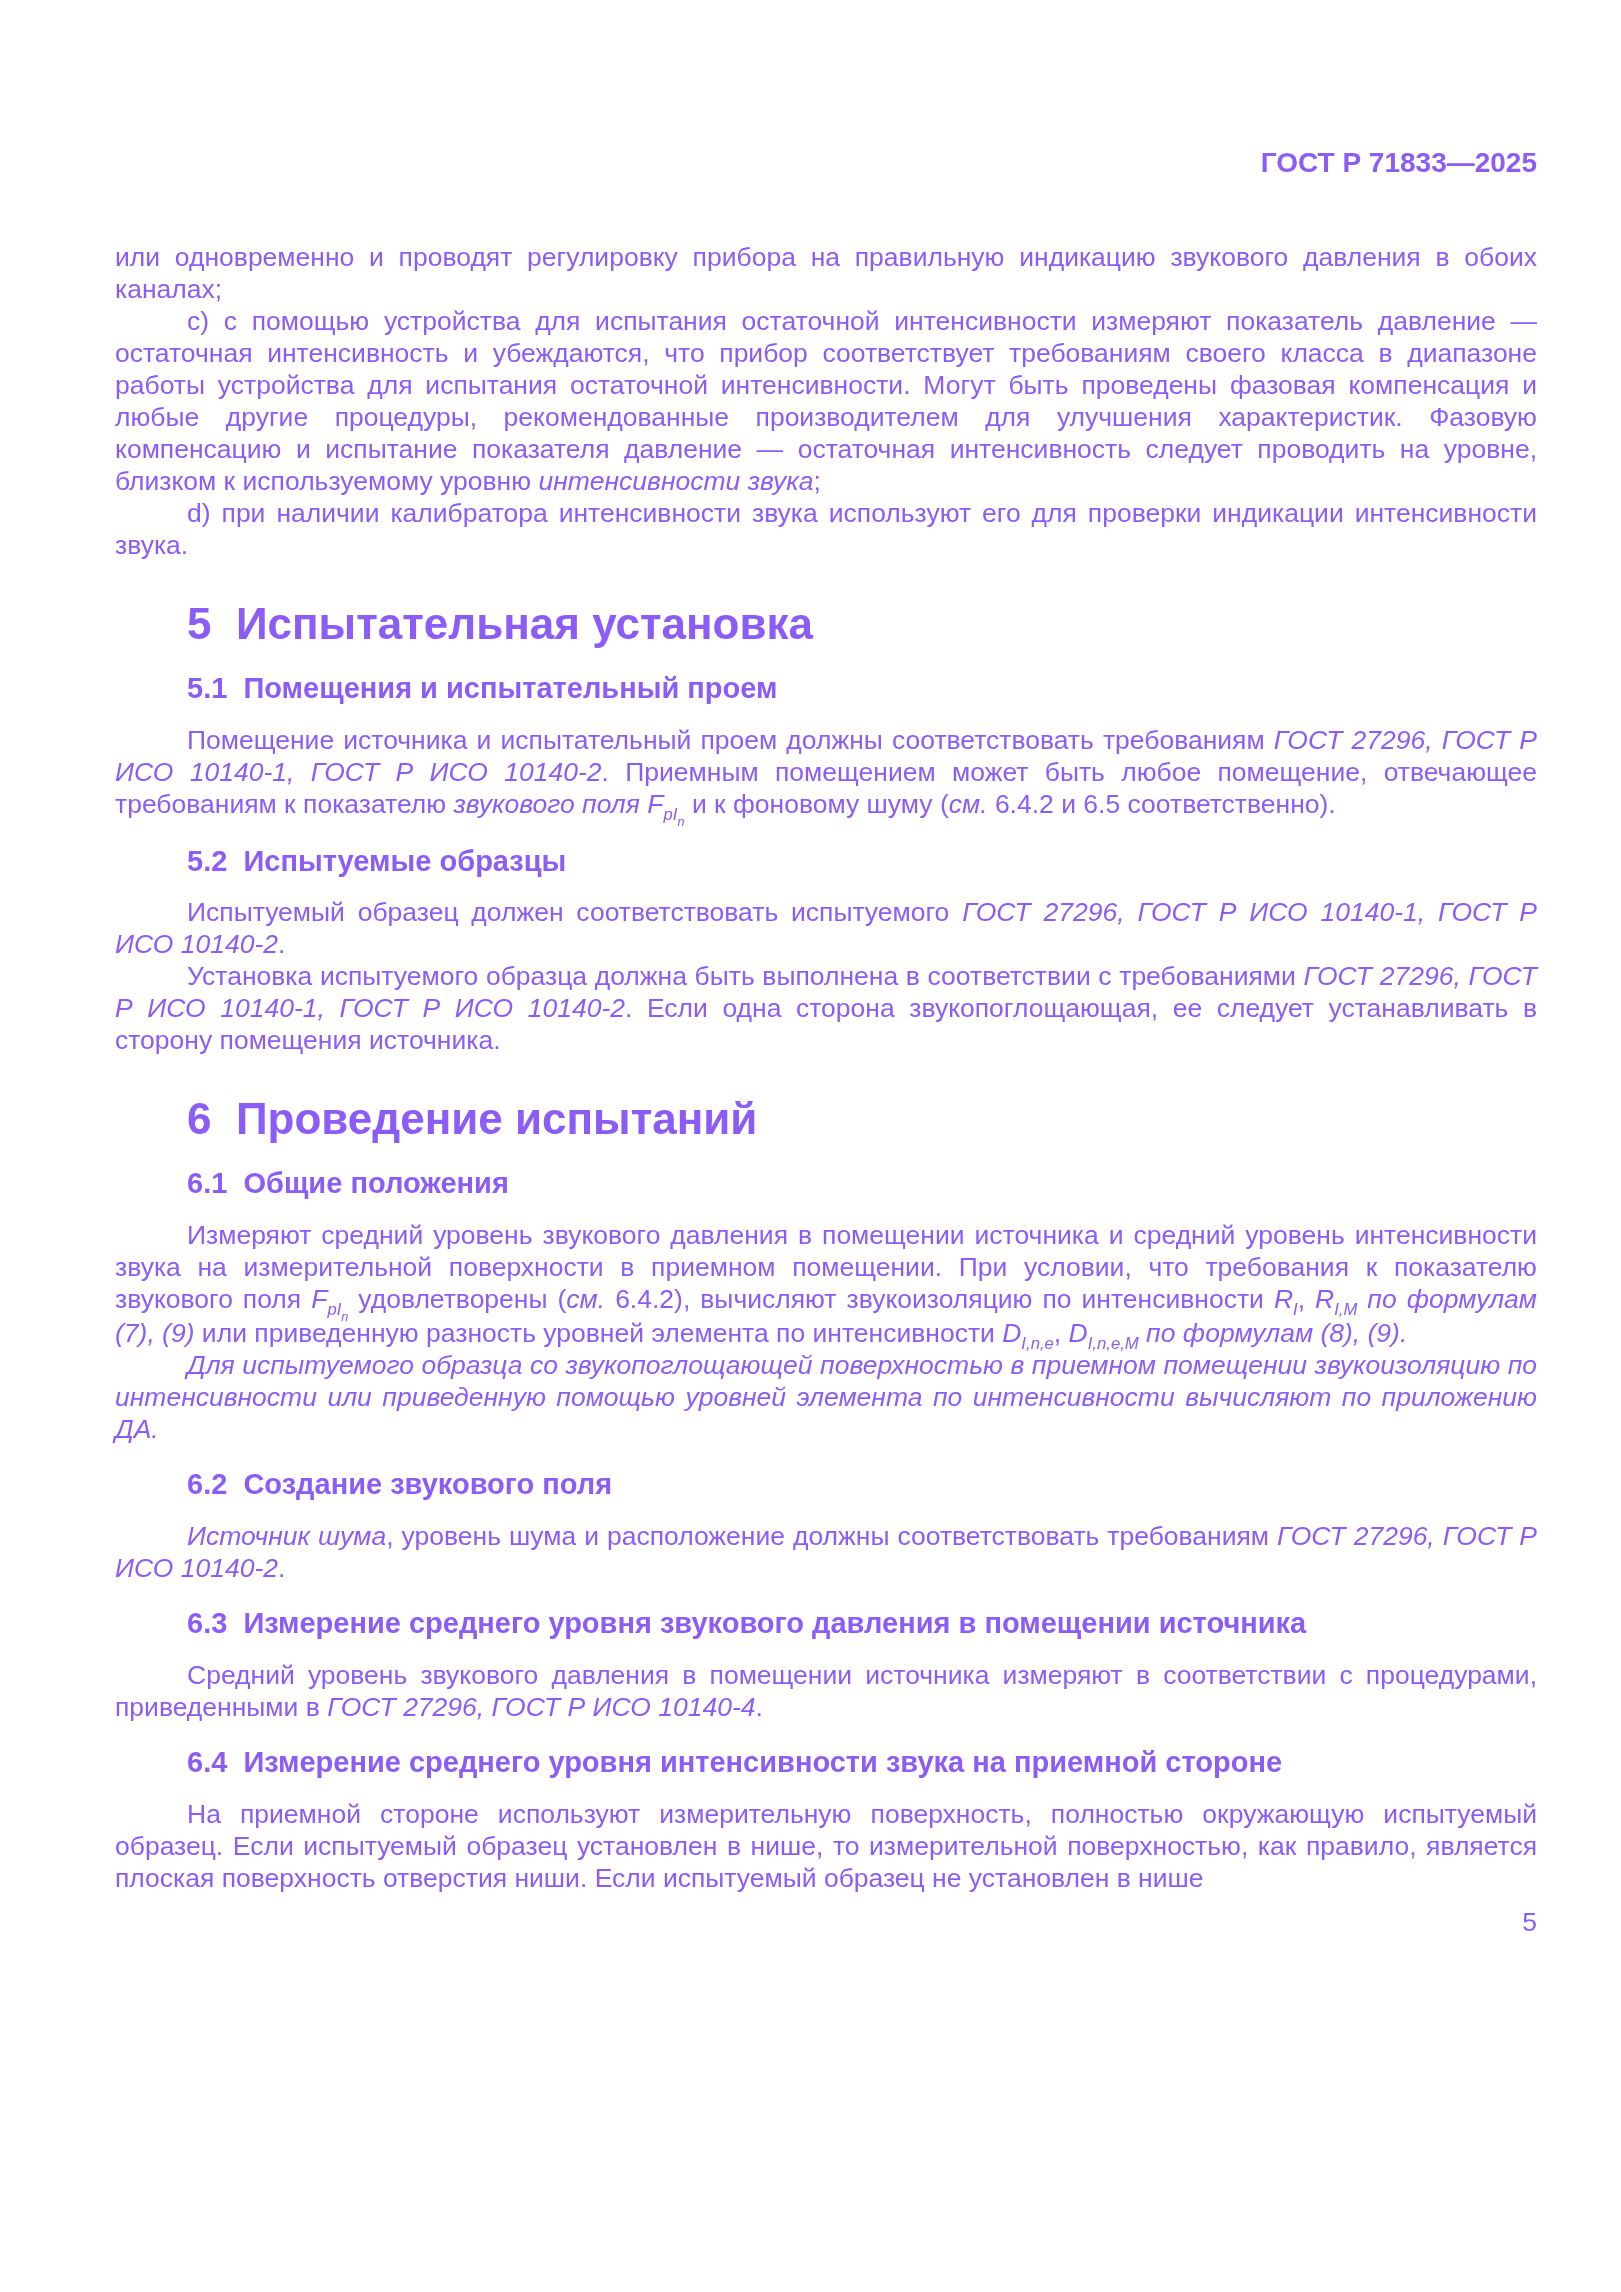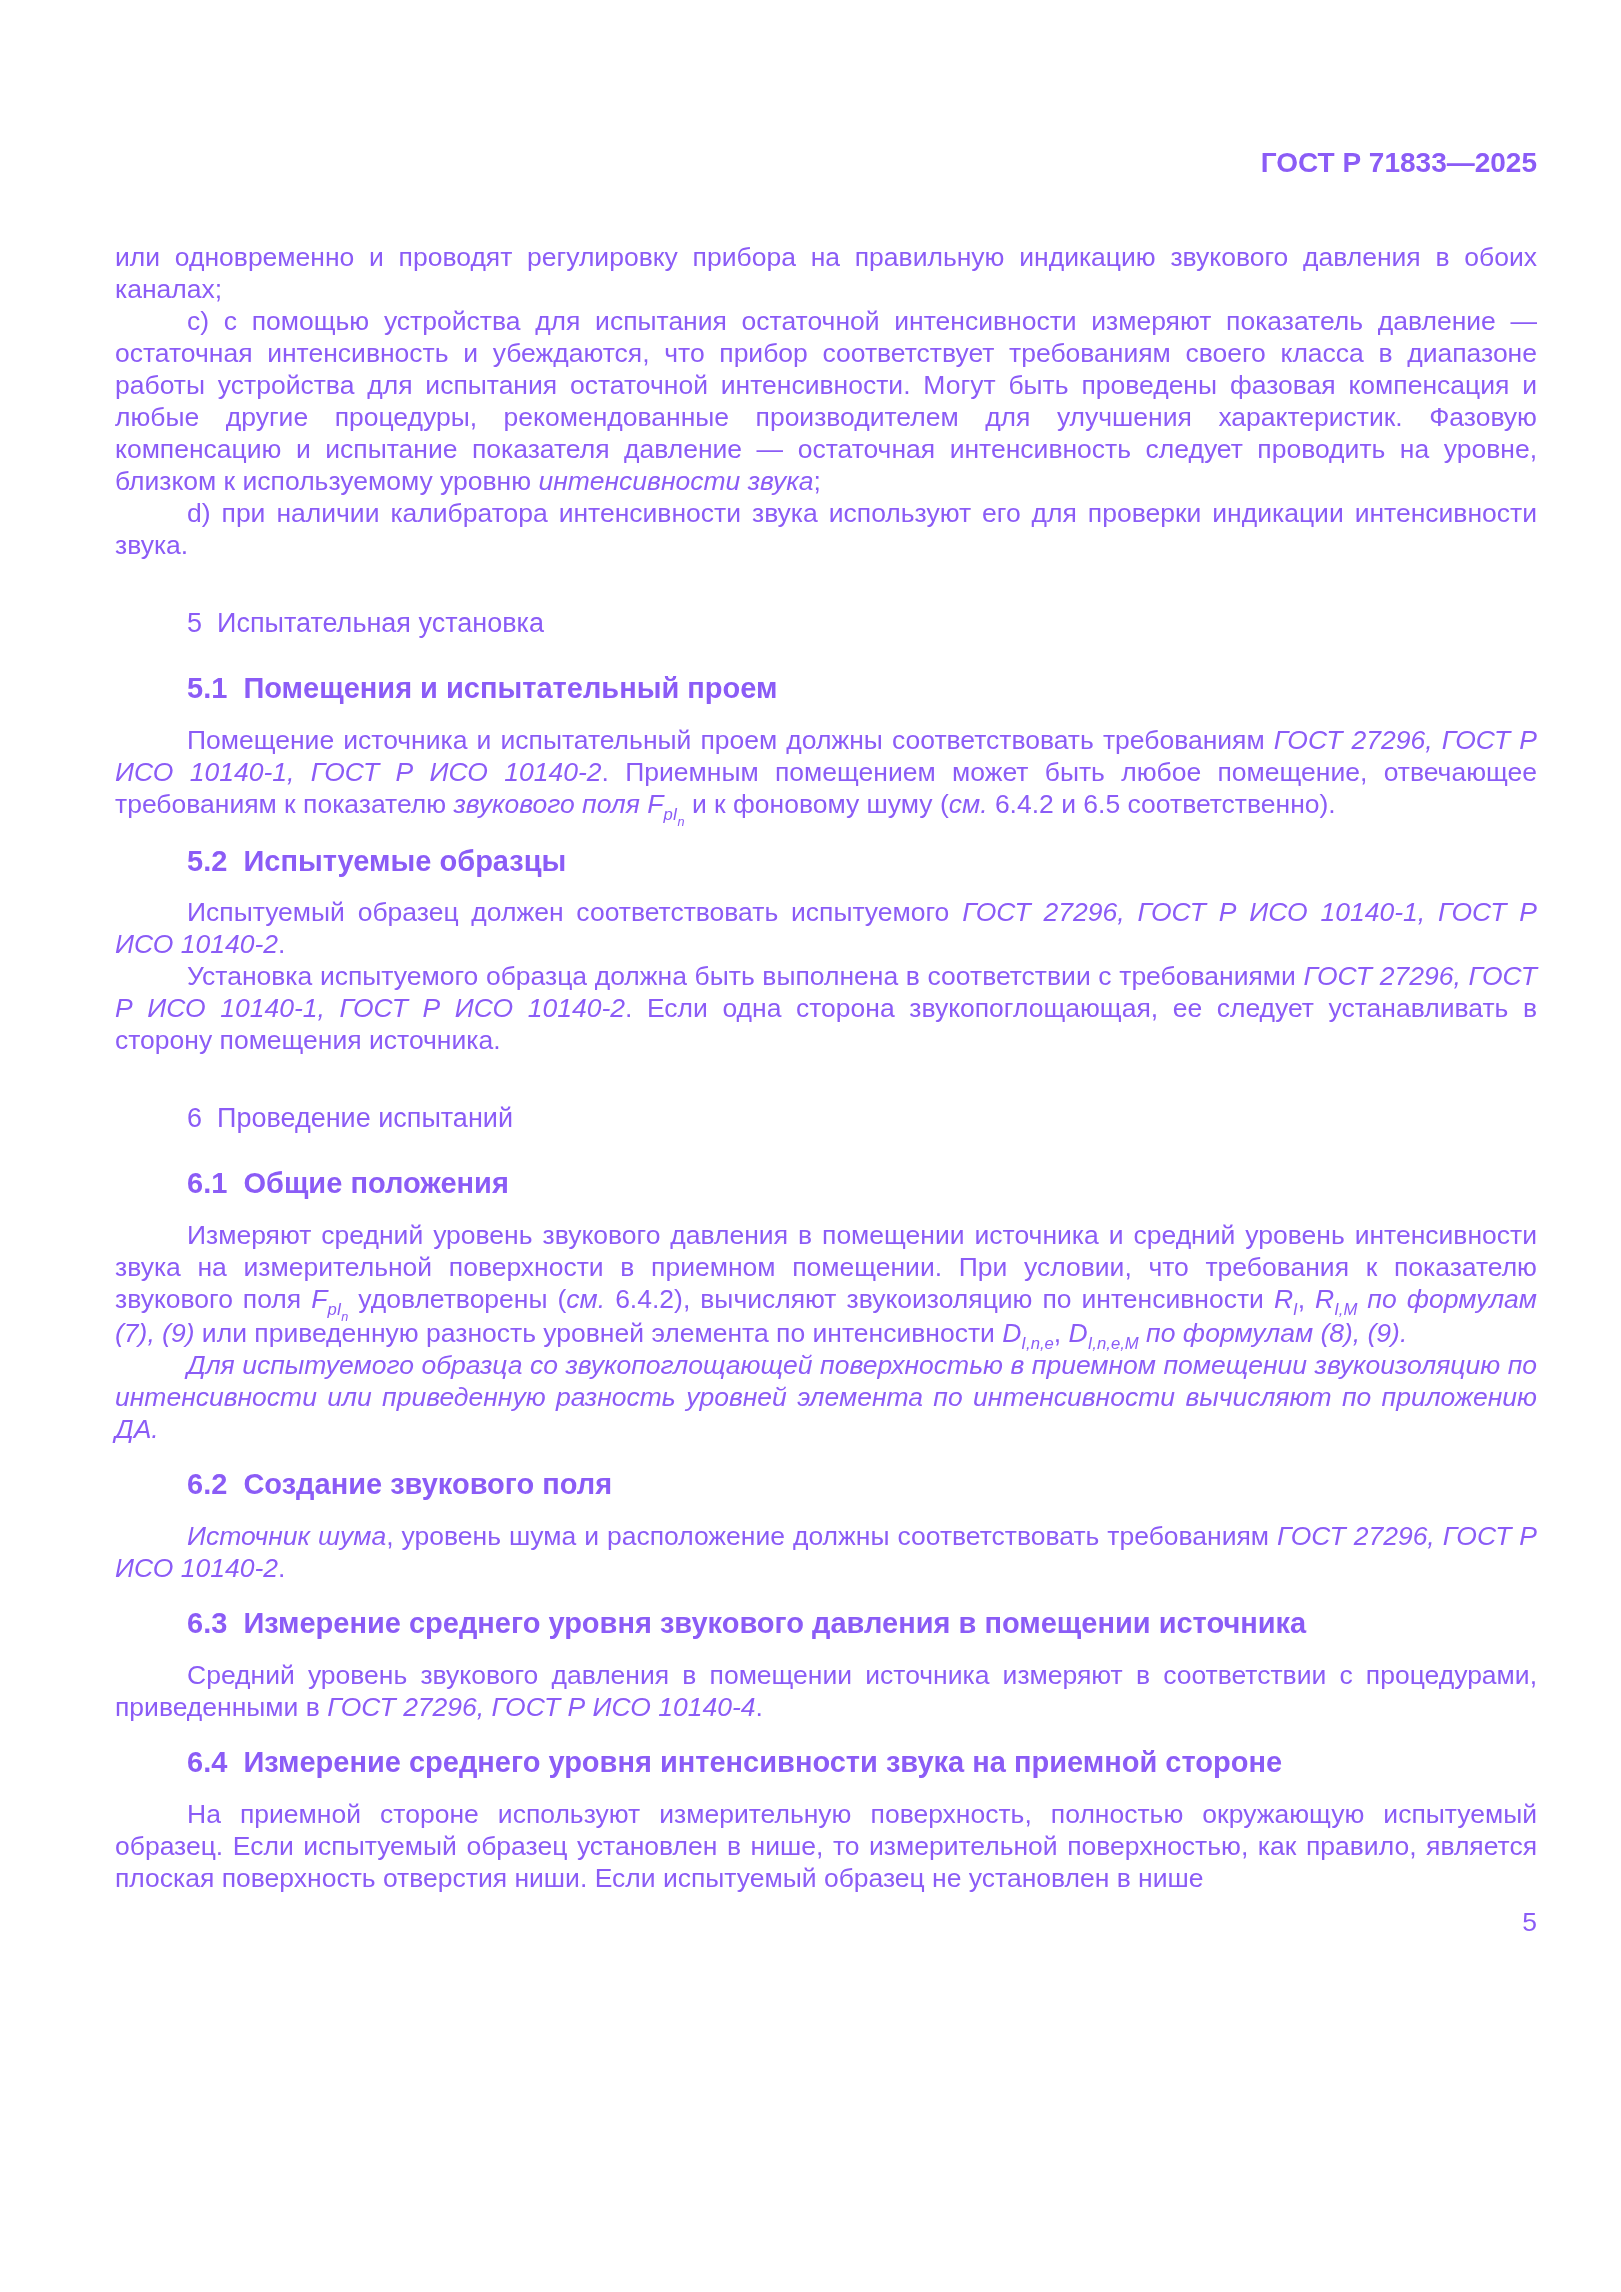--- a/index.html
+++ b/index.html
@@ -27,22 +27,22 @@
     font-size: 28px;
     line-height: 31px;
   }
   .blk { margin: 0; }
   p.blk {
     text-align: justify;
     hyphens: auto;
   }
   p.indent { text-indent: 72px; }
   .h1 {
-    font-weight: normal;
-    font-size: 27px;
+    font-weight: bold;
+    font-size: 44px;
     line-height: 39px;
     margin: 43px 0 29px 0;
     text-indent: 72px;
   }
   .h2 {
     font-weight: bold;
     font-size: 29px;
     line-height: 32px;
     margin: 23.5px 0 19.6px 0;
     text-indent: 72px;
@@ -83,21 +83,21 @@
       <p class="blk p indent"><span>d)&nbsp;при наличии калибратора интенсивности звука используют его для проверки индикации интенсивности звука.</span></p>
       <div class="blk h1"><span>5&nbsp;&nbsp;Испытательная установка</span></div>
       <div class="blk h2"><span>5.1&nbsp;&nbsp;Помещения и испытательный проем</span></div>
       <p class="blk p indent"><span>Помещение источника и испытательный проем должны соответствовать требованиям </span><span class="it">ГОСТ 27296, ГОСТ Р ИСО 10140-1, ГОСТ Р ИСО 10140-2</span><span>. Приемным помещением может быть любое помещение, отвечающее требованиям к показателю </span><span class="it">звукового поля</span><span> </span><span class="it">F</span><span class="it sub1">pI</span><span class="it sub2">n</span><span> и к фоновому шуму (</span><span class="it">см.</span><span> 6.4.2 и 6.5 соответственно).</span></p>
       <div class="blk h2"><span>5.2&nbsp;&nbsp;Испытуемые образцы</span></div>
       <p class="blk p indent"><span>Испытуемый образец должен соответствовать испытуемого </span><span class="it">ГОСТ 27296, ГОСТ Р ИСО 10140-1, ГОСТ Р ИСО 10140-2</span><span>.</span></p>
       <p class="blk p indent"><span>Установка испытуемого образца должна быть выполнена в соответствии с требованиями </span><span class="it">ГОСТ 27296, ГОСТ Р ИСО 10140-1, ГОСТ Р ИСО 10140-2</span><span>. Если одна сторона звукопоглощающая, ее следует устанавливать в сторону помещения источника.</span></p>
       <div class="blk h1"><span>6&nbsp;&nbsp;Проведение испытаний</span></div>
       <div class="blk h2"><span>6.1&nbsp;&nbsp;Общие положения</span></div>
       <p class="blk p indent"><span>Измеряют средний уровень звукового давления в помещении источника и средний уровень интенсивности звука на измерительной поверхности в приемном помещении. При условии, что требования к показателю звукового поля </span><span class="it">F</span><span class="it sub1">pI</span><span class="it sub2">n</span><span> удовлетворены (</span><span class="it">см.</span><span> 6.4.2), вычисляют звукоизоляцию по интенсивности </span><span class="it">R</span><span class="it sub1">I</span><span>, </span><span class="it">R</span><span class="it sub1">I,M</span><span class="it"> по формулам (7), (9)</span><span> или приведенную разность уровней элемента по интенсивности </span><span class="it">D</span><span class="it sub1">I,n,e</span><span>, </span><span class="it">D</span><span class="it sub1">I,n,e,M</span><span class="it"> по формулам (8), (9).</span></p>
-      <p class="blk p indent"><span class="it">Для испытуемого образца со звукопоглощающей поверхностью в приемном помещении звукоизоляцию по интенсивности или приведенную разность уровней элемента по интенсивности вычисляют по приложению ДА.</span></p>
+      <p class="blk p indent"><span class="it">Для испытуемого образца со звукопоглощающей поверхностью в приемном помещении звукоизоляцию по интенсивности или приведенную помощью уровней элемента по интенсивности вычисляют по приложению ДА.</span></p>
       <div class="blk h2"><span>6.2&nbsp;&nbsp;Создание звукового поля</span></div>
       <p class="blk p indent"><span class="it">Источник шума</span><span>, уровень шума и расположение должны соответствовать требованиям </span><span class="it">ГОСТ 27296, ГОСТ Р ИСО 10140-2</span><span>.</span></p>
       <div class="blk h2"><span>6.3&nbsp;&nbsp;Измерение среднего уровня звукового давления в помещении источника</span></div>
       <p class="blk p indent"><span>Средний уровень звукового давления в помещении источника измеряют в соответствии с процедурами, приведенными в </span><span class="it">ГОСТ 27296, ГОСТ Р ИСО 10140-4</span><span>.</span></p>
       <div class="blk h2"><span>6.4&nbsp;&nbsp;Измерение среднего уровня интенсивности звука на приемной стороне</span></div>
       <p class="blk p indent"><span>На приемной стороне используют измерительную поверхность, полностью окружающую испытуемый образец. Если испытуемый образец установлен в нише, то измерительной поверхностью, как правило, является плоская поверхность отверстия ниши. Если испытуемый образец не установлен в нише</span></p>
     </main>
 
   <div class="page-number">5</div>
 </div>

